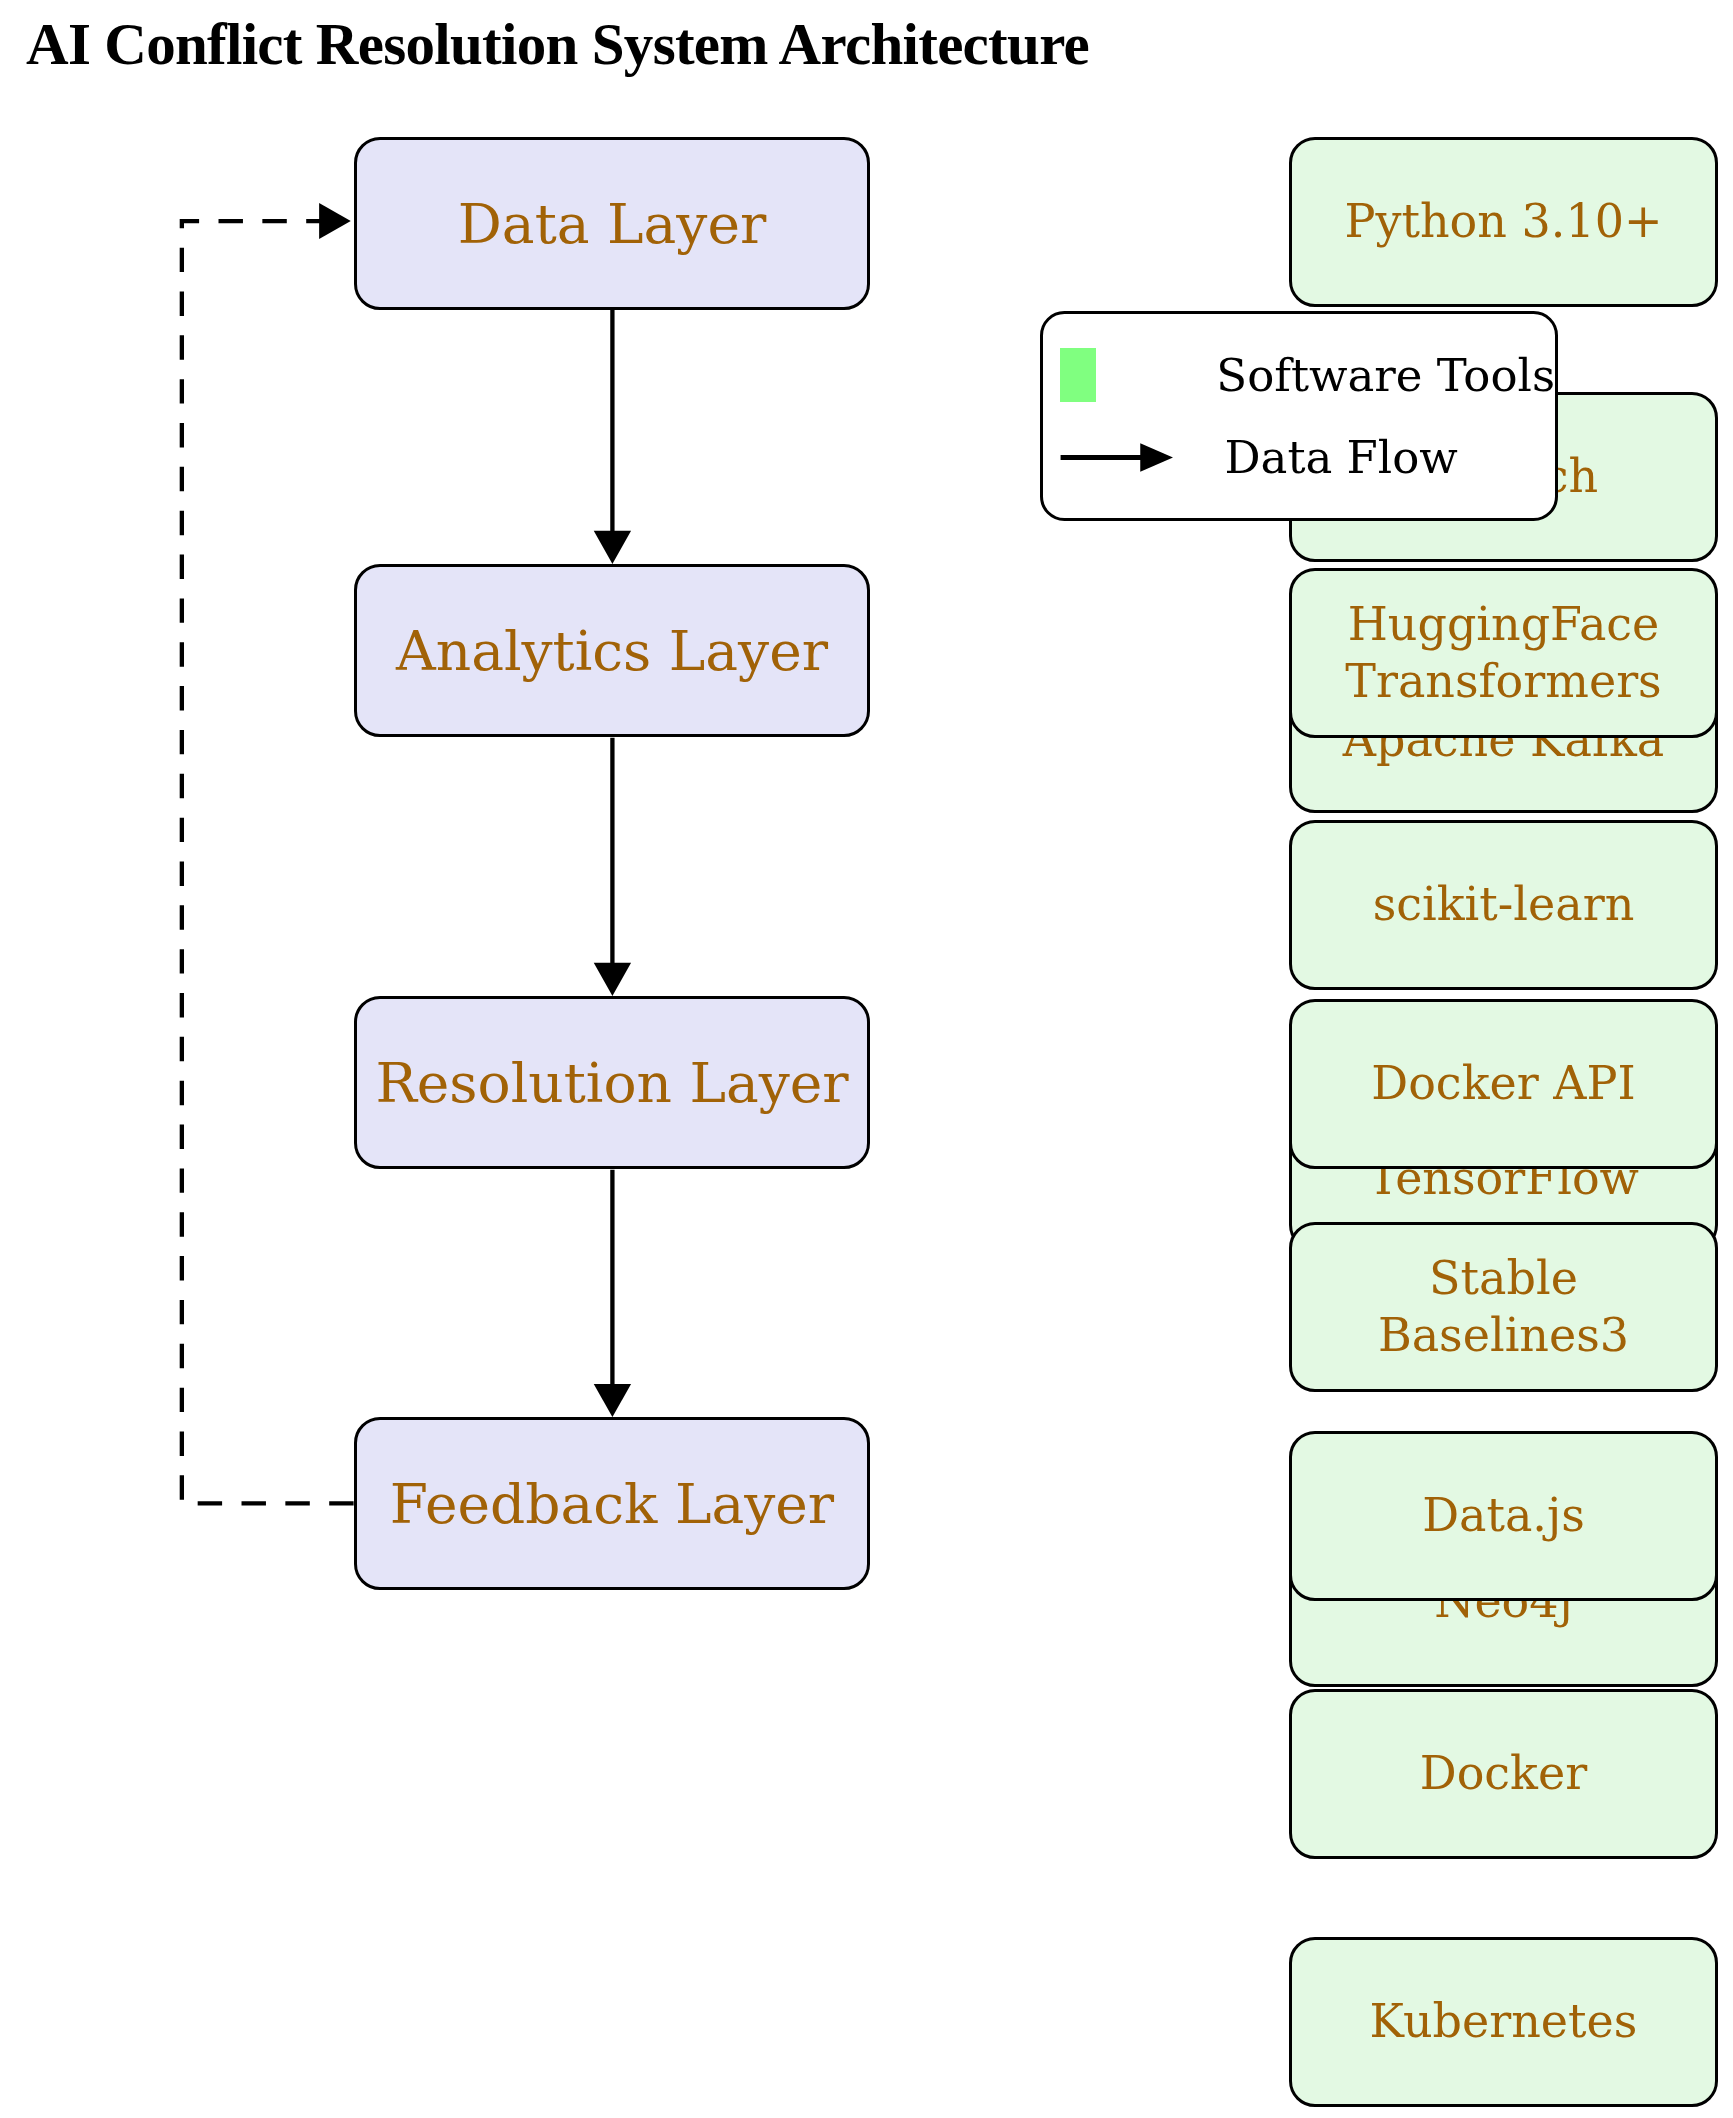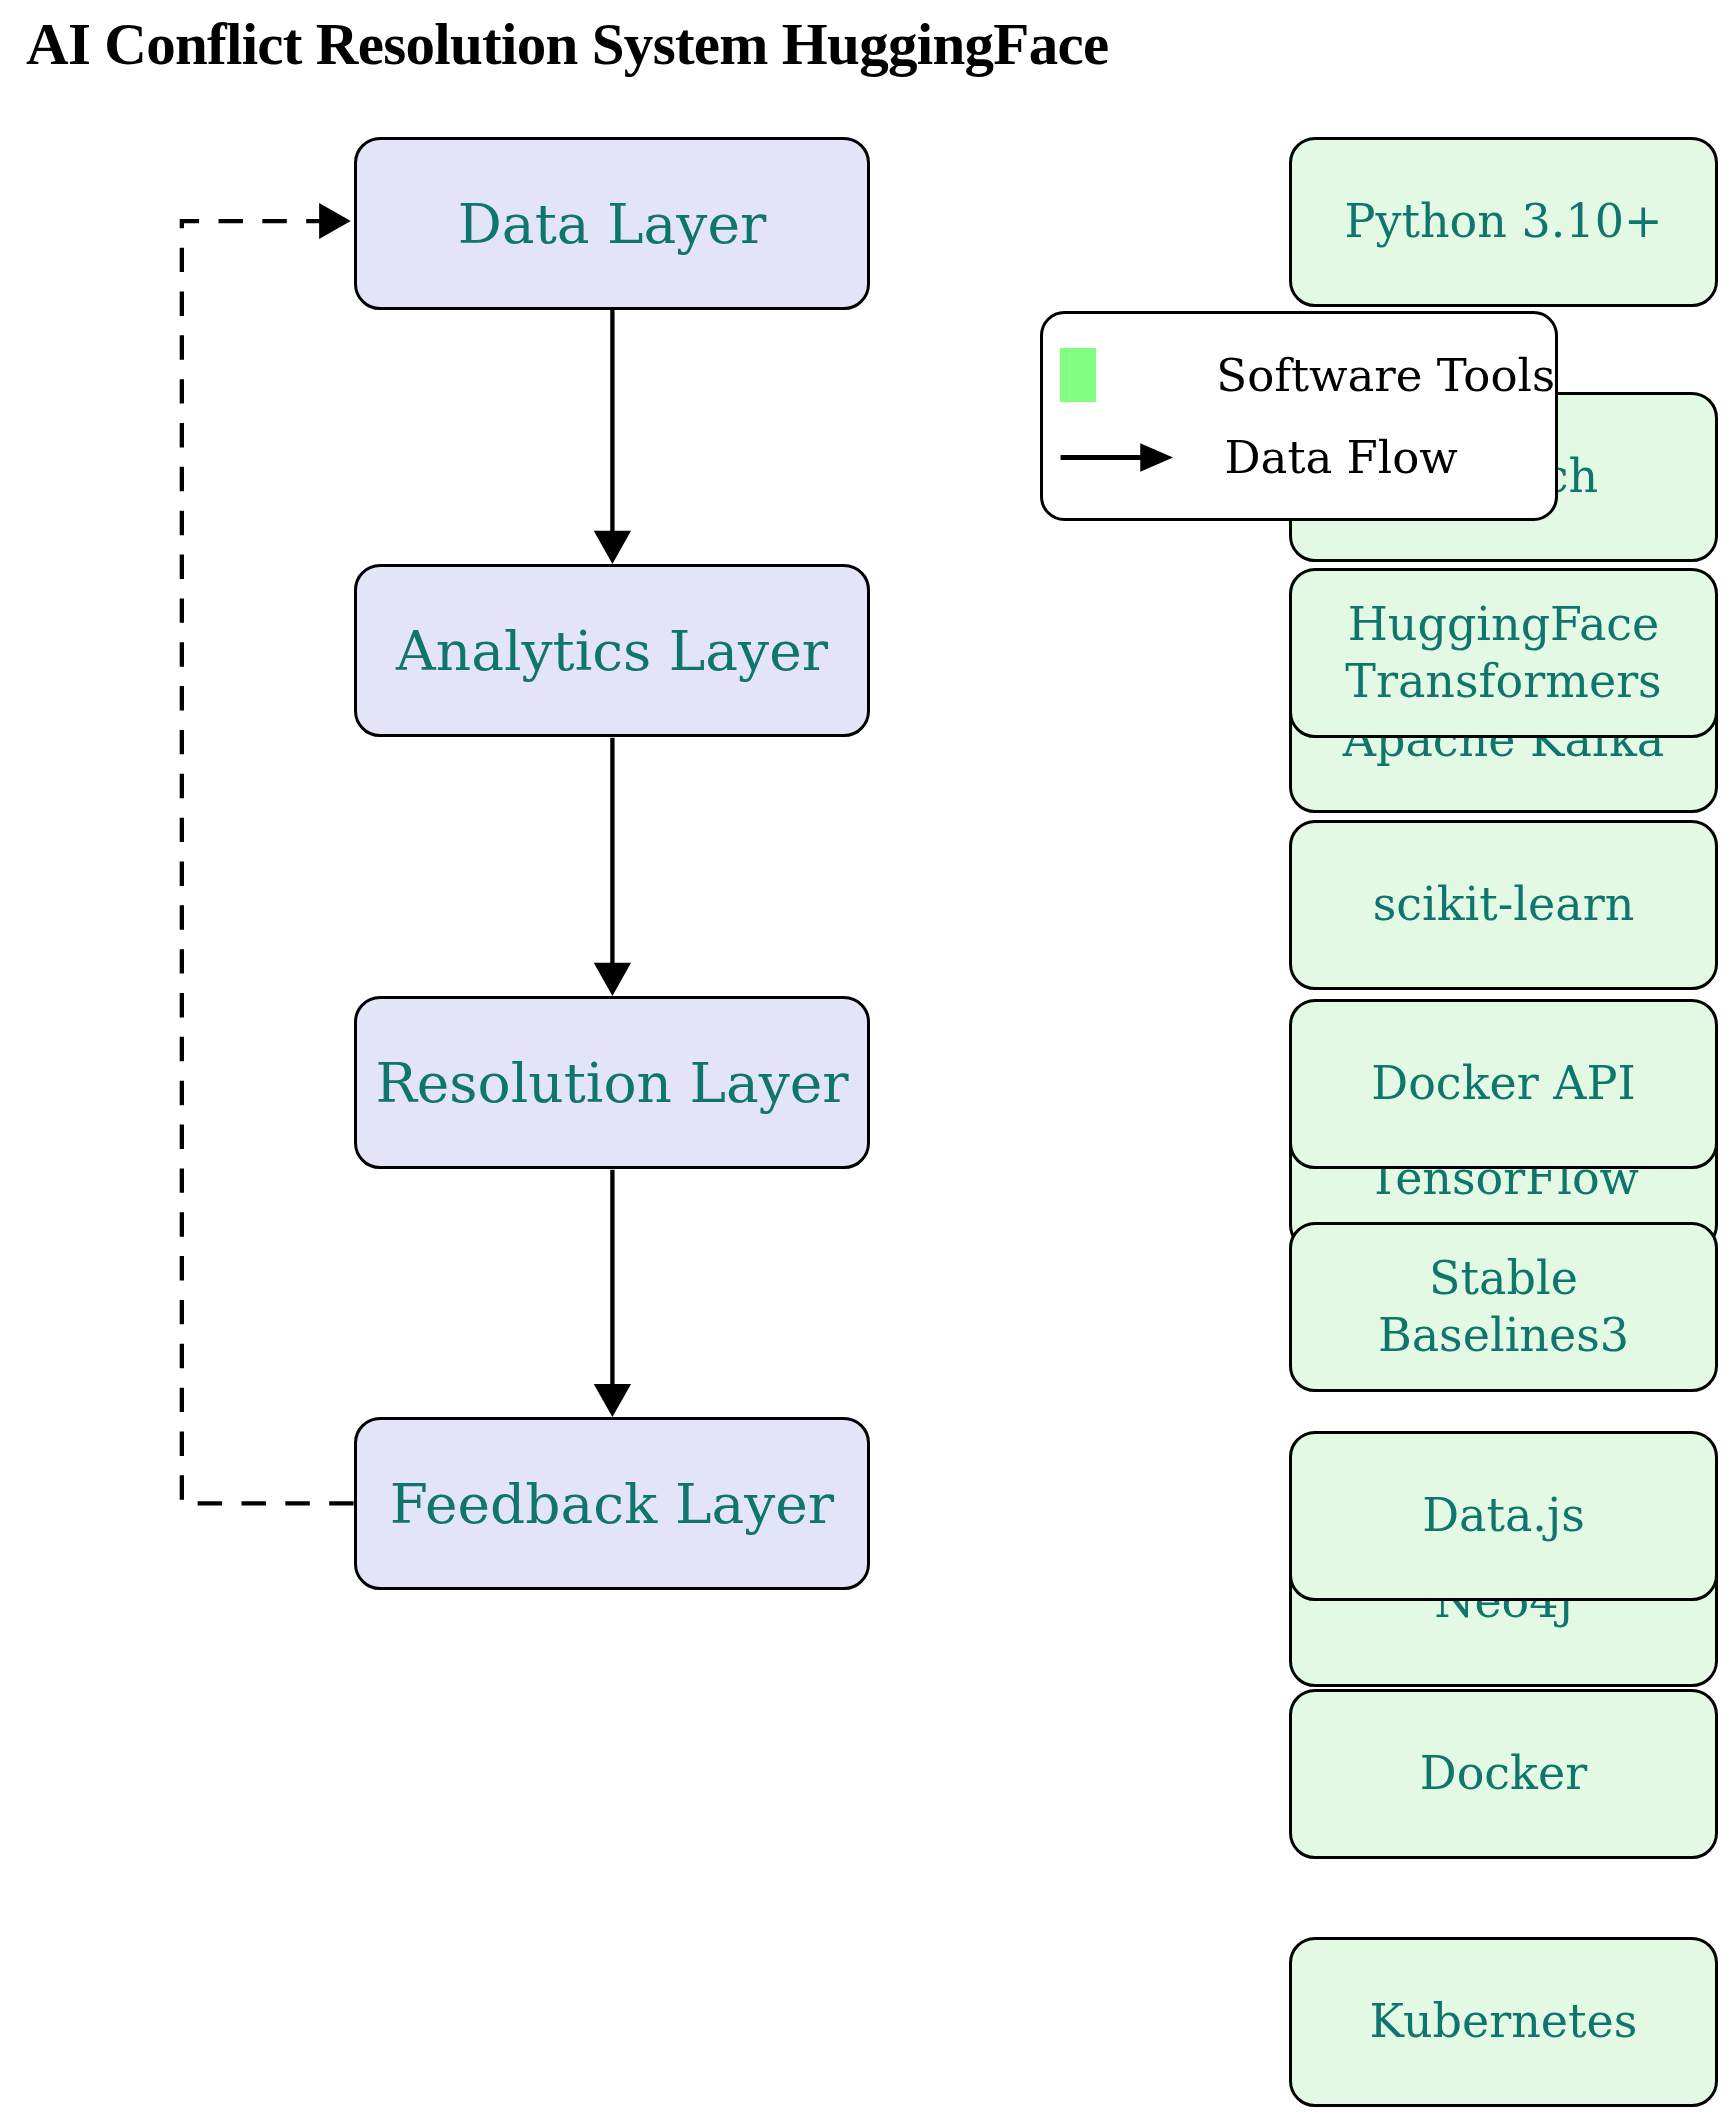--- a/index.html
+++ b/index.html
@@ -27,21 +27,21 @@
 
   .node {
     position: absolute;
     box-sizing: border-box;
     border: 3.6px solid #000000;
     border-radius: 26px;
     display: flex;
     align-items: center;
     justify-content: center;
     text-align: center;
-    color: #0f766e;
+    color: #a16207;
   }
 
   .layer-node {
     left: 354px; width: 516px; height: 173px;
     background: #e4e4f8;
     font-size: 55px;
     z-index: 2;
   }
   #layer-data       { top: 137px; }
   #layer-analytics  { top: 564px; }
@@ -102,21 +102,21 @@
     font-size: 45px;
     color: #000000;
     white-space: nowrap;
   }
 </style>
 </head>
 <body>
 
 <div class="canvas">
 
-  <h1 class="title">AI Conflict Resolution System HuggingFace</h1>
+  <h1 class="title">AI Conflict Resolution System Architecture</h1>
 
   <svg class="connectors" width="1733" height="2119" viewBox="0 0 2411 2947">
     <g>
       <line x1="852" y1="428" x2="852" y2="742" stroke="#000000" stroke-width="6"></line>
       <polygon points="852,784 826,738 878,738" fill="#000000"></polygon>
     </g>
     <g>
       <line x1="852" y1="1026" x2="852" y2="1343" stroke="#000000" stroke-width="6"></line>
       <polygon points="852,1385 826,1339 878,1339" fill="#000000"></polygon>
     </g>

